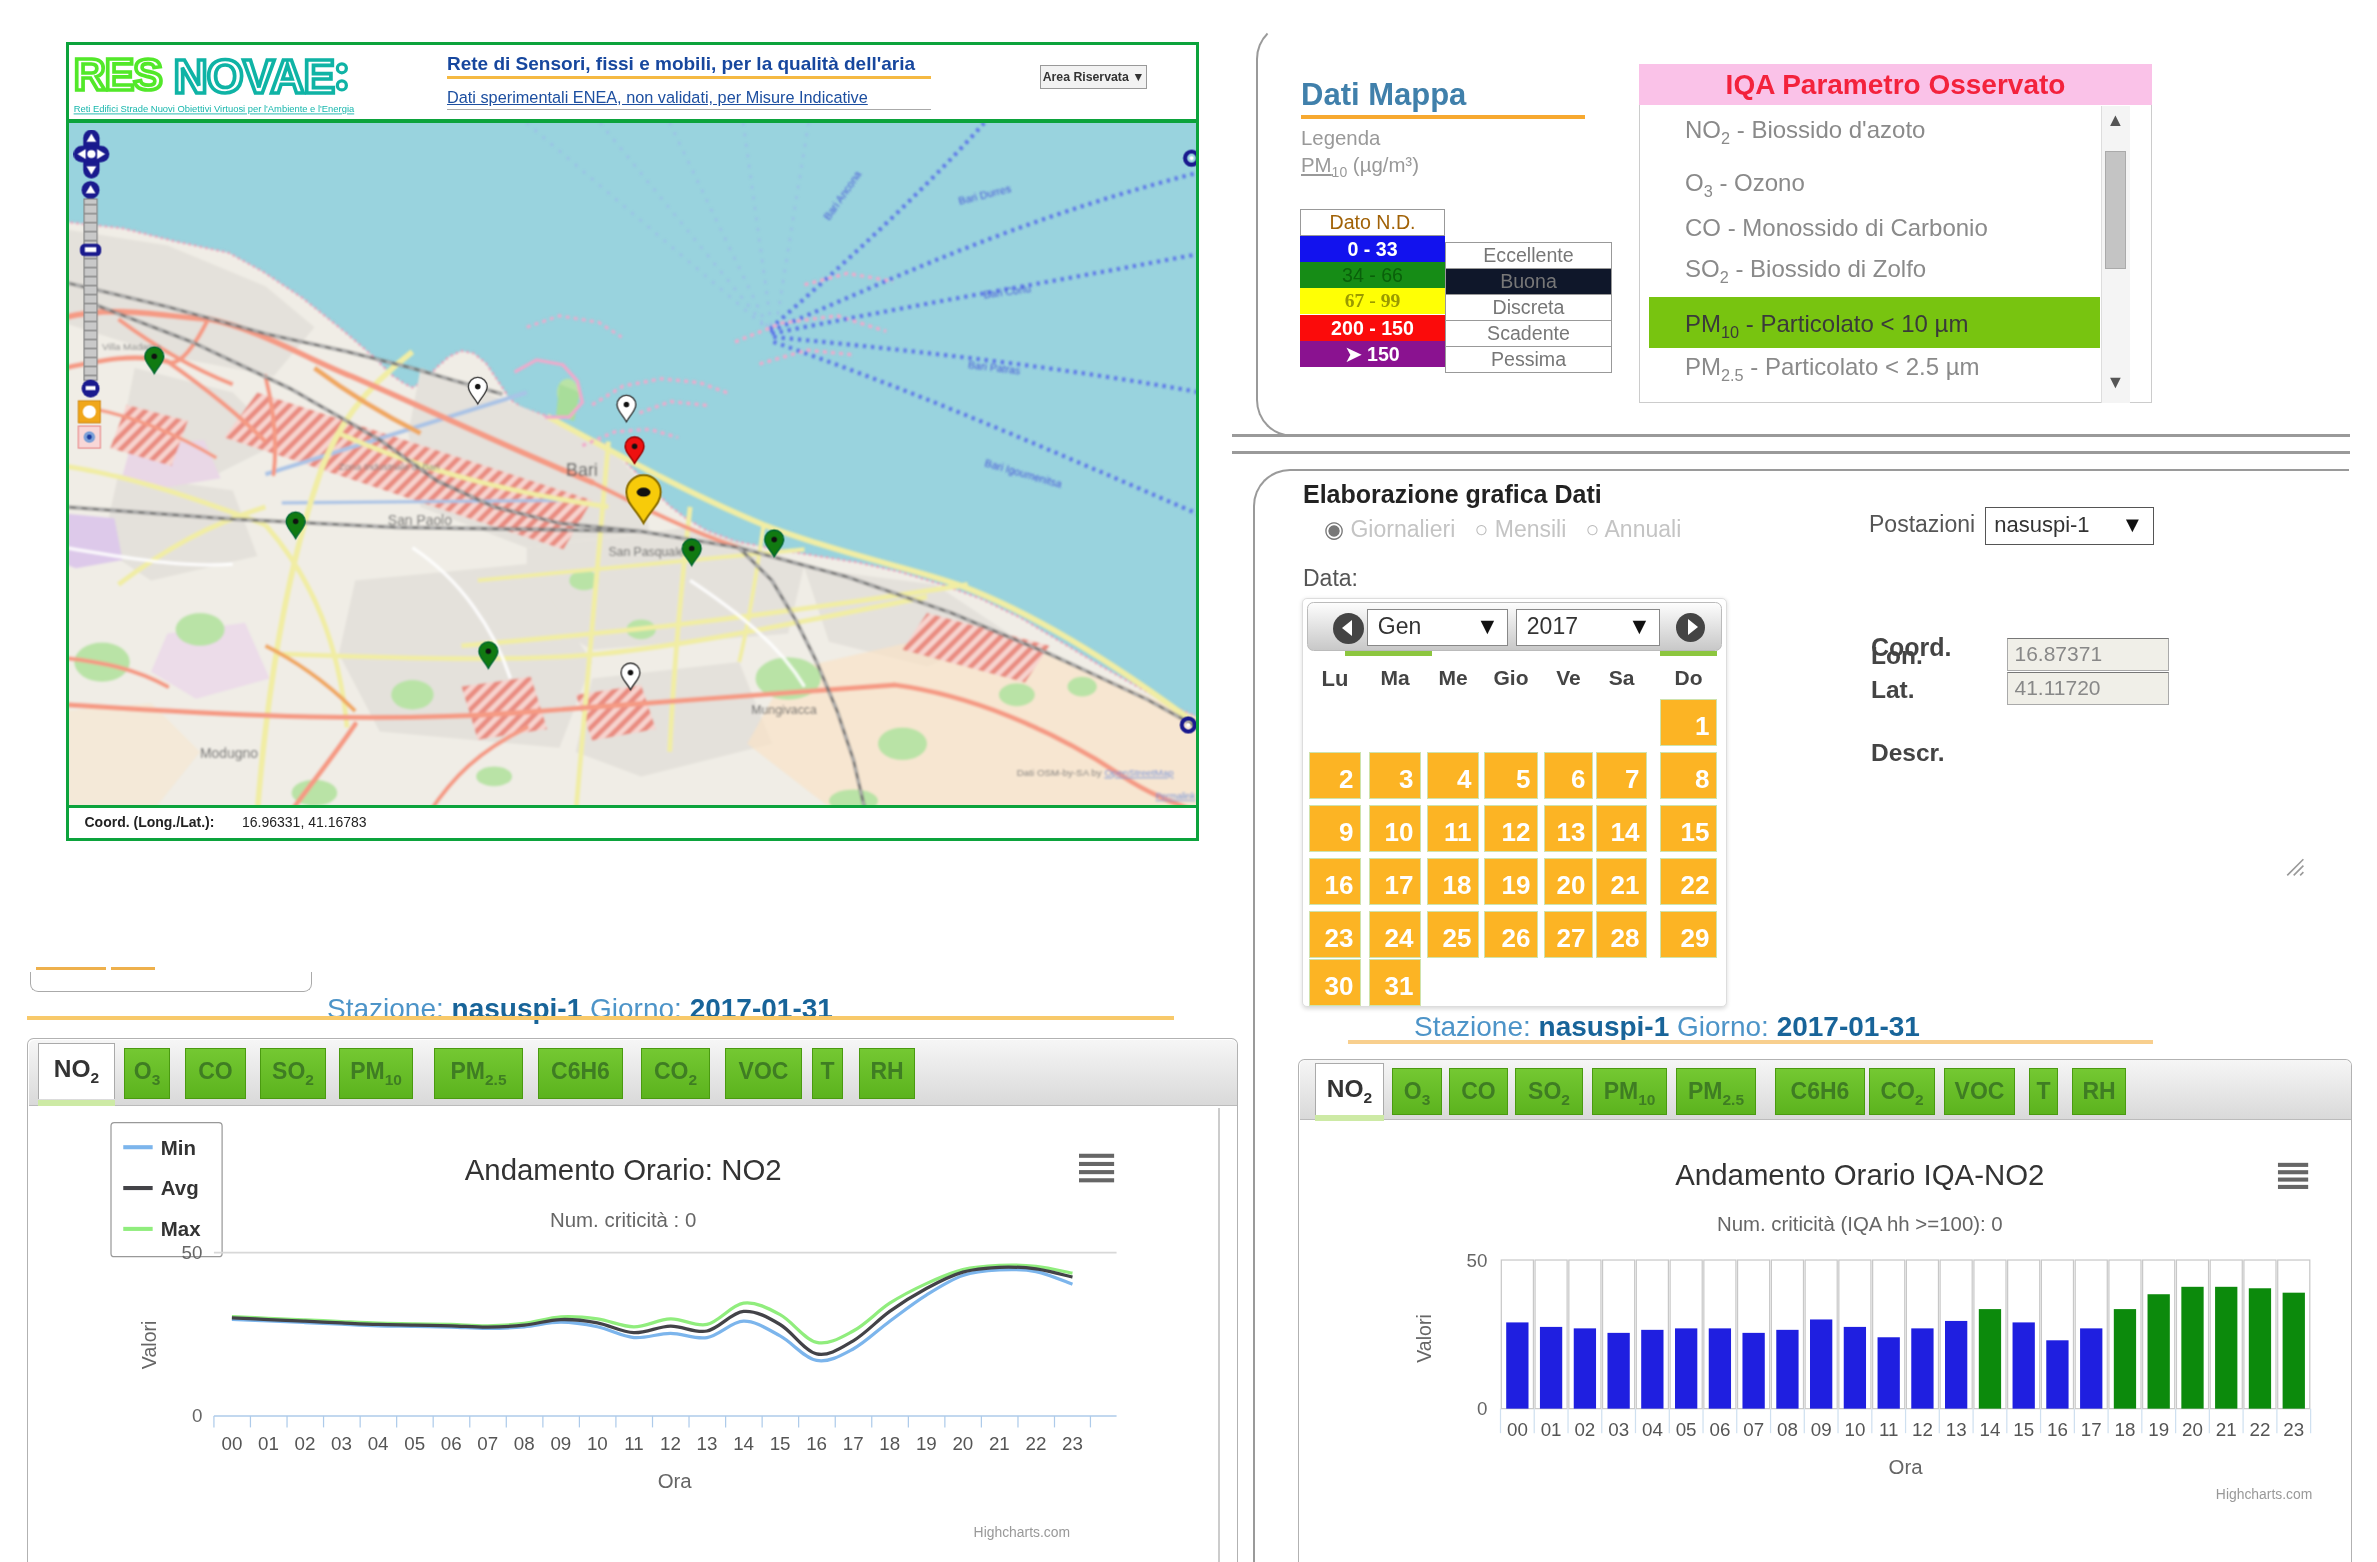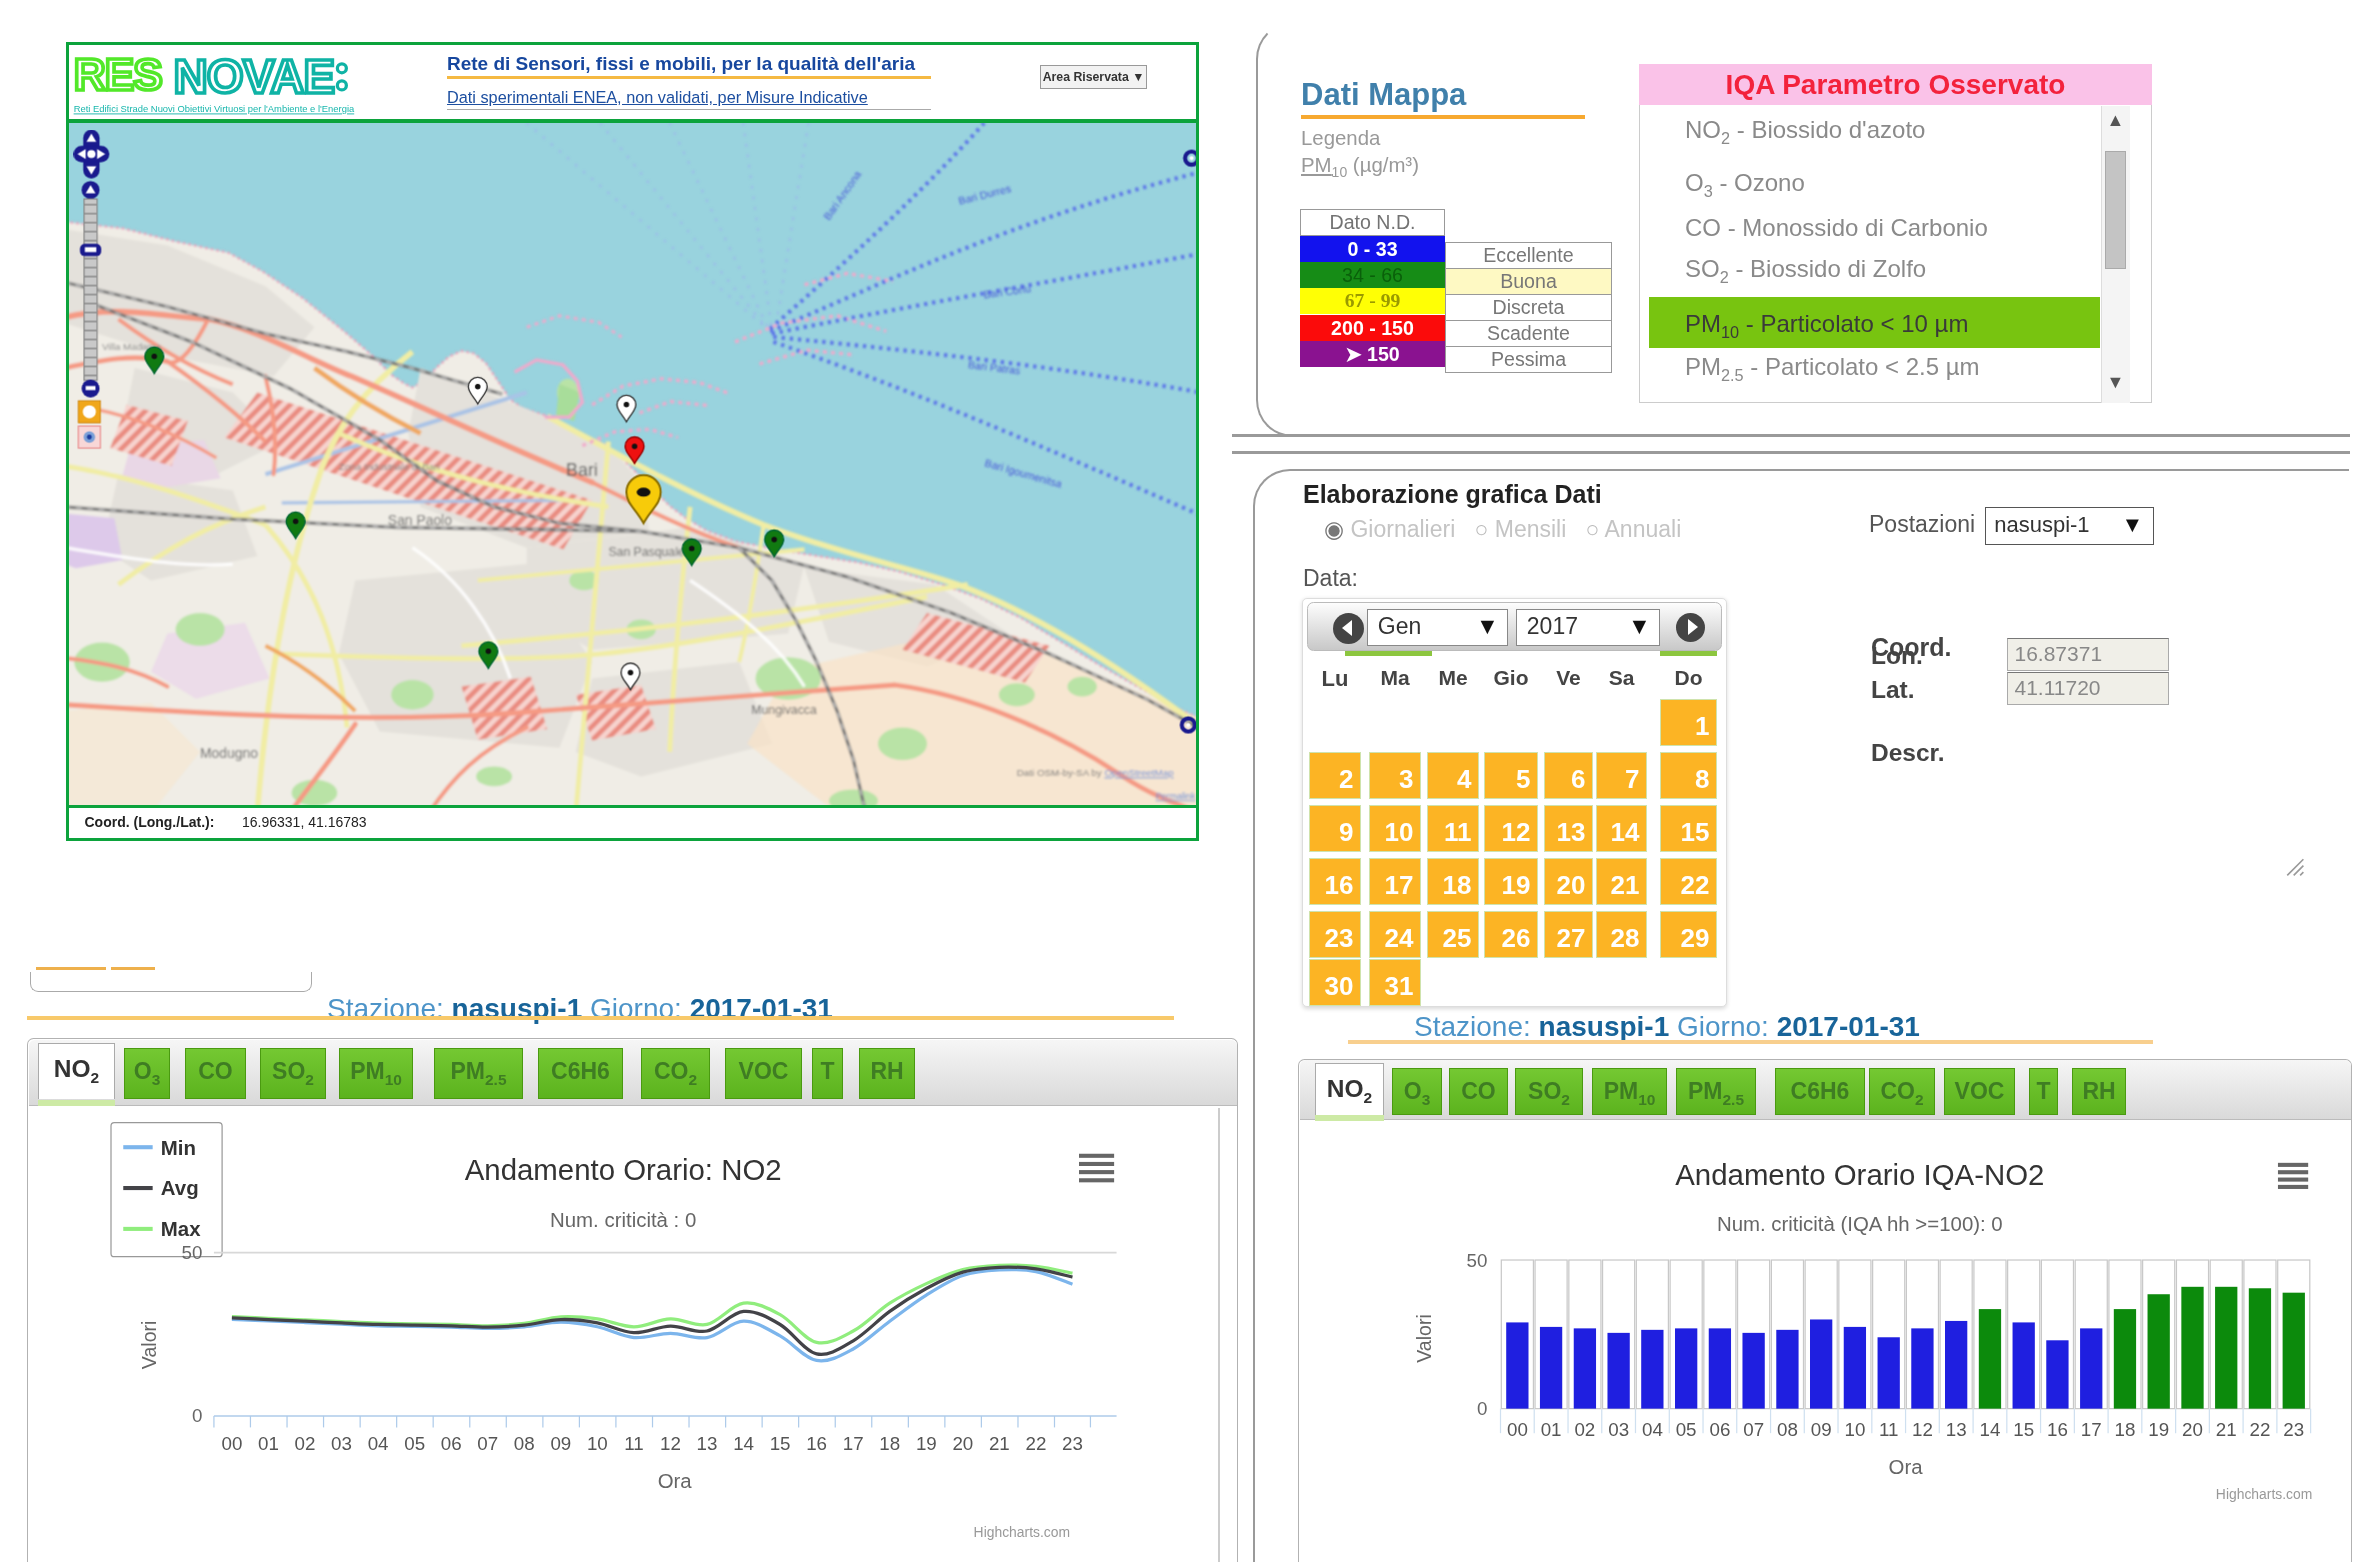--- a/index.html
+++ b/index.html
@@ -278,28 +278,28 @@
   </div>
 
   <div id="rp1" class="abs"></div>
   <div class="abs hr2a"></div>
   <div class="abs hr2b"></div>
   <div class="abs" style="left:1301px;top:77px;font-size:31px;font-weight:bold;color:#4080ab;">Dati Mappa</div>
   <div class="abs" style="left:1301px;top:115px;width:284px;height:4.1px;background:#f7a930;"></div>
   <div class="abs" style="left:1301px;top:127px;font-size:20.4px;color:#999;">Legenda</div>
   <div class="abs" style="left:1301px;top:154px;font-size:20.4px;color:#999;"><span style="text-decoration:underline">PM<sub style="font-size:14px">10</sub></span> (µg/m³)</div>
 
-  <div class="abs" style="left:1300px;top:209px;width:145px;height:27px;border:1.6px solid #999;background:#fff;color:#737373;font-size:19.6px;text-align:center;line-height:24.5px;">Dato N.D.</div>
+  <div class="abs" style="left:1300px;top:209px;width:145px;height:27px;border:1.6px solid #999;background:#fff;color:#a16207;font-size:19.6px;text-align:center;line-height:24.5px;">Dato N.D.</div>
   <div class="abs" style="left:1300px;top:236px;width:145px;height:26px;background:#1212ee;color:#fff;font-size:19.6px;font-weight:bold;text-align:center;line-height:26px;">0 - 33</div>
   <div class="abs" style="left:1300px;top:262px;width:145px;height:26px;background:#168c16;color:#0a600a;font-size:19.6px;font-weight:normal;text-align:center;line-height:26px;">34 - 66</div>
   <div class="abs" style="left:1300px;top:288px;width:145px;height:26px;background:#ffff05;color:#9a9a00;font-size:19.6px;font-weight:bold;text-align:center;line-height:26px;font-family:Liberation Serif, serif;">67 - 99</div>
   <div class="abs" style="left:1300px;top:315px;width:145px;height:26px;background:#fb0b0b;color:#fff;font-size:19.6px;font-weight:bold;text-align:center;line-height:26px;">200 - 150</div>
   <div class="abs" style="left:1300px;top:341px;width:145px;height:26px;background:#8a1290;color:#fff;font-size:19.6px;font-weight:bold;text-align:center;line-height:26px;">➤ 150</div>
   <div class="abs" style="left:1445px;top:242px;width:167px;height:27px;border:1.6px solid #999;background:#fff;color:#777;font-size:19.6px;text-align:center;line-height:24.5px;">Eccellente</div>
-  <div class="abs" style="left:1445px;top:269px;width:167px;height:26px;border:1.6px solid #999;border-top:none;background:#fef9c3;color:#777;font-size:19.6px;text-align:center;line-height:24.5px;">Buona</div>
+  <div class="abs" style="left:1445px;top:269px;width:167px;height:26px;border:1.6px solid #999;border-top:none;background:#0f172a;color:#777;font-size:19.6px;text-align:center;line-height:24.5px;">Buona</div>
   <div class="abs" style="left:1445px;top:295px;width:167px;height:26px;border:1.6px solid #999;border-top:none;background:#fff;color:#777;font-size:19.6px;text-align:center;line-height:24.5px;">Discreta</div>
   <div class="abs" style="left:1445px;top:321px;width:167px;height:26px;border:1.6px solid #999;border-top:none;background:#fff;color:#777;font-size:19.6px;text-align:center;line-height:24.5px;">Scadente</div>
   <div class="abs" style="left:1445px;top:347px;width:167px;height:26px;border:1.6px solid #999;border-top:none;background:#fff;color:#777;font-size:19.6px;text-align:center;line-height:24.5px;">Pessima</div>
 
   <div class="abs" style="left:1639px;top:64px;width:513px;height:42px;background:#fac2e8;color:#f3223c;font-size:28px;font-weight:bold;text-align:center;line-height:42px;">IQA Parametro Osservato</div>
   <div class="abs" style="left:1639px;top:105px;width:513px;height:298px;background:#fff;border:0.8px solid #ccc;border-top:none;"></div>
   <div class="abs" style="left:1685px;top:116px;font-size:24px;color:#8a8a8a;">NO<sub style="font-size:16.3px">2</sub> - Biossido d'azoto</div>
   <div class="abs" style="left:1685px;top:169px;font-size:24px;color:#8a8a8a;">O<sub style="font-size:16.3px">3</sub> - Ozono</div>
   <div class="abs" style="left:1685px;top:214px;font-size:24px;color:#8a8a8a;">CO - Monossido di Carbonio</div>
   <div class="abs" style="left:1685px;top:255px;font-size:24px;color:#8a8a8a;">SO<sub style="font-size:16.3px">2</sub> - Biossido di Zolfo</div>

